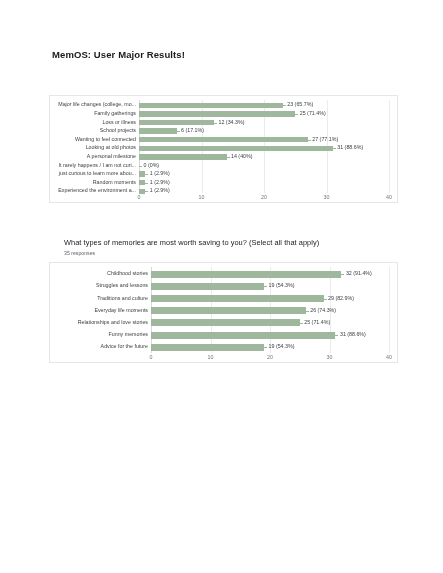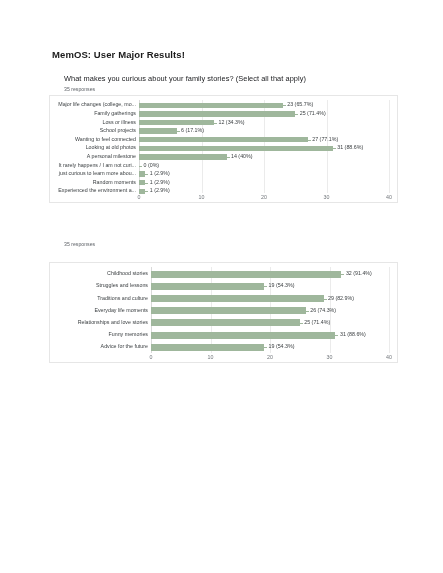--- a/index.html
+++ b/index.html
@@ -118,24 +118,20 @@
     line-height: 1;
   }
 </style>
 </head>
 <body>
 
 <div class="page">
 
   <div class="page-title">MemOS: User Major Results!</div>
 
-  <div class="question-block" id="qblock-0" style="top:74px;">
-    <div class="question-title">What makes you curious about your family stories? (Select all that apply)</div>
-    <div class="question-responses">35 responses</div>
-  </div>
 
   <div class="chart" id="chart-0" style="top:95px; width:349px; height:108px;">
     <div class="plot" id="plot-0">
         <div class="gridline axis0" style="left: 89px; height: 93px;"></div>
         <div class="gridline" style="left: 151.5px; height: 93px;"></div>
         <div class="gridline" style="left: 214px; height: 93px;"></div>
         <div class="gridline" style="left: 276.5px; height: 93px;"></div>
         <div class="gridline" style="left: 339px; height: 93px;"></div>
         <div class="cat-label" style="left: 0px; width: 86px; top: 6.3px;">Major life changes (college, mo...</div>
         <div class="bar" style="left: 89px; top: 6.6px; width: 143.75px; height: 5.4px; background: rgb(159, 183, 156);"></div>
@@ -182,20 +178,21 @@
         <div class="value-label" style="left: 99.75px; top: 92.3px;">1 (2.9%)</div>
         <div class="xtick" style="left: 89px; top: 99px;">0</div>
         <div class="xtick" style="left: 151.5px; top: 99px;">10</div>
         <div class="xtick" style="left: 214px; top: 99px;">20</div>
         <div class="xtick" style="left: 276.5px; top: 99px;">30</div>
         <div class="xtick" style="left: 339px; top: 99px;">40</div>
       </div>
   </div>
 
   <div class="question-block" id="qblock-1" style="top:238px;">
+    <div class="question-title">What types of memories are most worth saving to you? (Select all that apply)</div>
     <div class="question-responses">35 responses</div>
   </div>
 
   <div class="chart" id="chart-1" style="top:262px; width:349px; height:101px;">
     <div class="plot" id="plot-1">
         <div class="gridline axis0" style="left: 101px; height: 86px;"></div>
         <div class="gridline" style="left: 160.5px; height: 86px;"></div>
         <div class="gridline" style="left: 220px; height: 86px;"></div>
         <div class="gridline" style="left: 279.5px; height: 86px;"></div>
         <div class="gridline" style="left: 339px; height: 86px;"></div>

